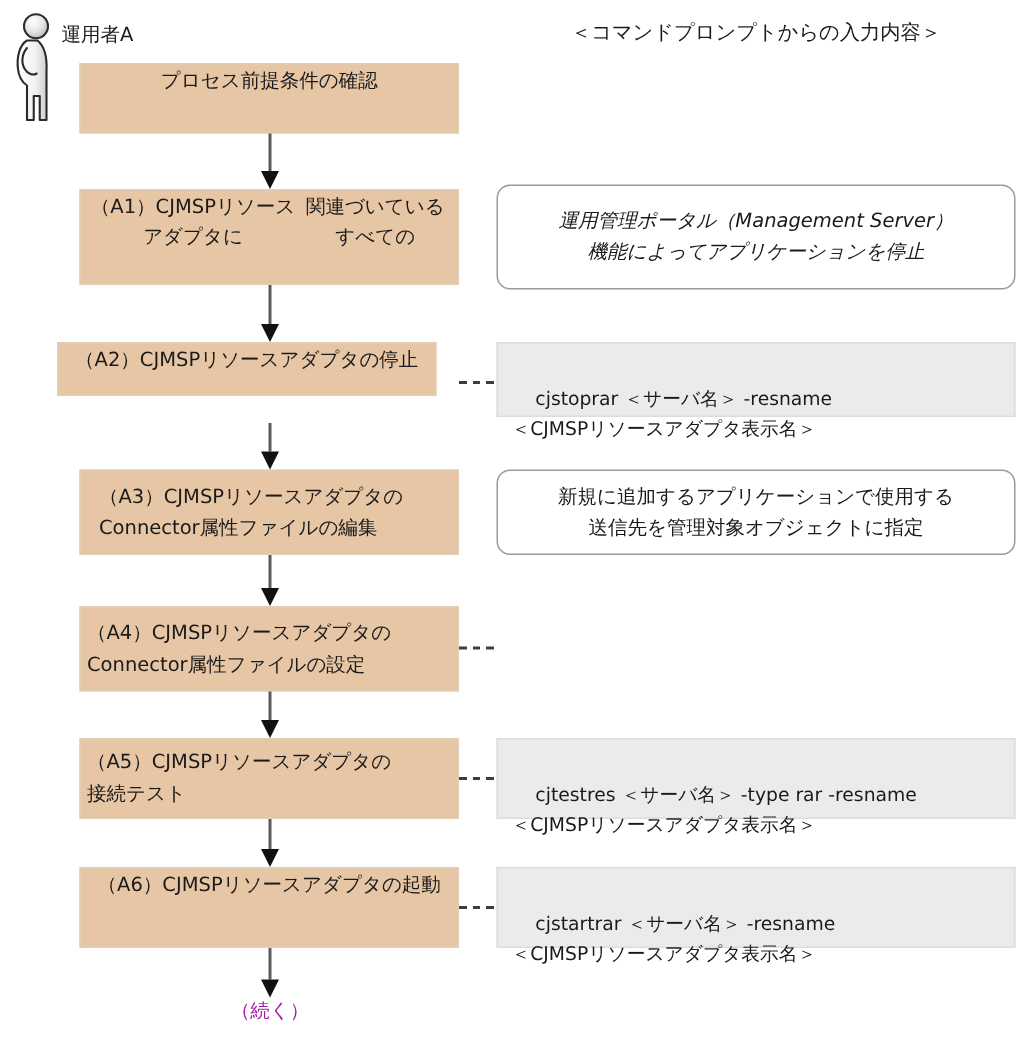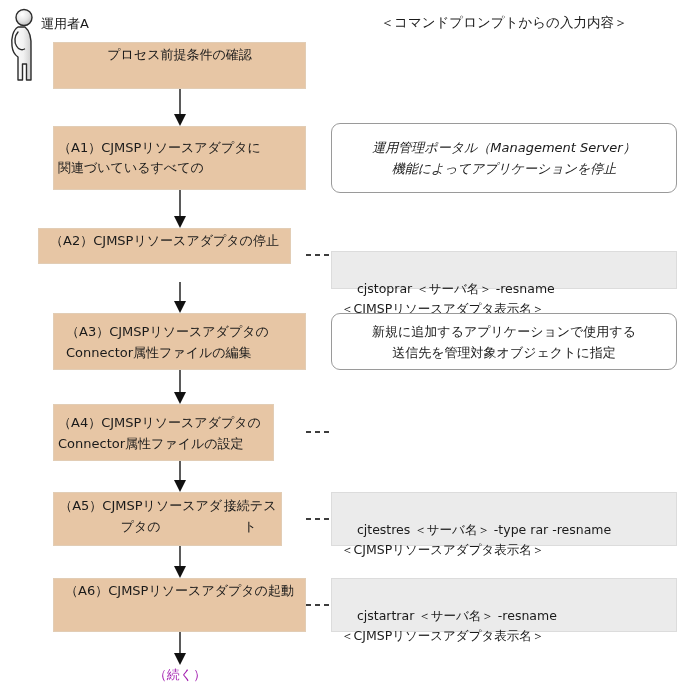--- a/index.html
+++ b/index.html
@@ -182,40 +182,40 @@
     </svg>
   </div>
   <div class="actor-label">運用者A</div>
 
   <div class="col-header">＜コマンドプロンプトからの入力内容＞</div>
 
   <div class="step" style="left:53px; top:42px; width:253px; height:47px;">
     <span>プロセス前提条件の確認</span>
   </div>
 
-  <div class="step" style="left:53px; top:126px; width:253px; height:64px; flex-direction:column; line-height:20px;">
+  <div class="step" style="left:53px; top:126px; width:253px; height:64px; flex-direction:row; line-height:20px;">
     <span>（A1）CJMSPリソースアダプタに</span>
     <span>関連づいているすべての</span>
   </div>
 
   <div class="step" style="left:38px; top:228px; width:253px; height:36px;">
     <span>（A2）CJMSPリソースアダプタの停止</span>
   </div>
 
   <div class="step" style="left:53px; top:313px; width:253px; height:57px; flex-direction:column; line-height:21px;padding-left:12px;">
     <span>（A3）CJMSPリソースアダプタの</span>
     <span>Connector属性ファイルの編集</span>
   </div>
 
-  <div class="step" style="left:53px; top:404px; width:221px; height:57px; flex-direction:column; line-height:21px;">
+  <div class="step" style="left:53px; top:404px; width:253px; height:57px; flex-direction:column; line-height:21px;">
     <span>（A4）CJMSPリソースアダプタの</span>
     <span>Connector属性ファイルの設定</span>
   </div>
 
-  <div class="step" style="left:53px; top:492px; width:229px; height:54px; flex-direction:row; line-height:21px;">
+  <div class="step" style="left:53px; top:492px; width:253px; height:54px; flex-direction:column; line-height:21px;">
     <span>（A5）CJMSPリソースアダプタの</span>
     <span>接続テスト</span>
   </div>
 
   <div class="step" style="left:53px; top:578px; width:253px; height:54px;">
     <span>（A6）CJMSPリソースアダプタの起動</span>
   </div>
 
   <div class="arrow" style="top:89px; height:37px;">
     <div class="shaft" style="height:25px;"></div>
@@ -249,21 +249,21 @@
   <div class="dashline" style="top:254px;"></div>
   <div class="dashline" style="top:431px;"></div>
   <div class="dashline" style="top:518px;"></div>
   <div class="dashline" style="top:604px;"></div>
 
   <div class="note" style="top:123px; height:70px;font-style:italic;">
     <span style="white-space:pre;">運用管理ポータル（Management Server）
 機能によってアプリケーションを停止</span>
   </div>
 
-  <div class="cmd" style="top:228px; height:38px;margin-top:23px;">
+  <div class="cmd" style="top:228px; height:50px;">
     <span>cjstoprar ＜サーバ名＞ -resname
 ＜CJMSPリソースアダプタ表示名＞</span>
   </div>
 
   <div class="note" style="top:313px; height:57px;">
     <span style="white-space:pre;">新規に追加するアプリケーションで使用する
 送信先を管理対象オブジェクトに指定</span>
   </div>
 
 

